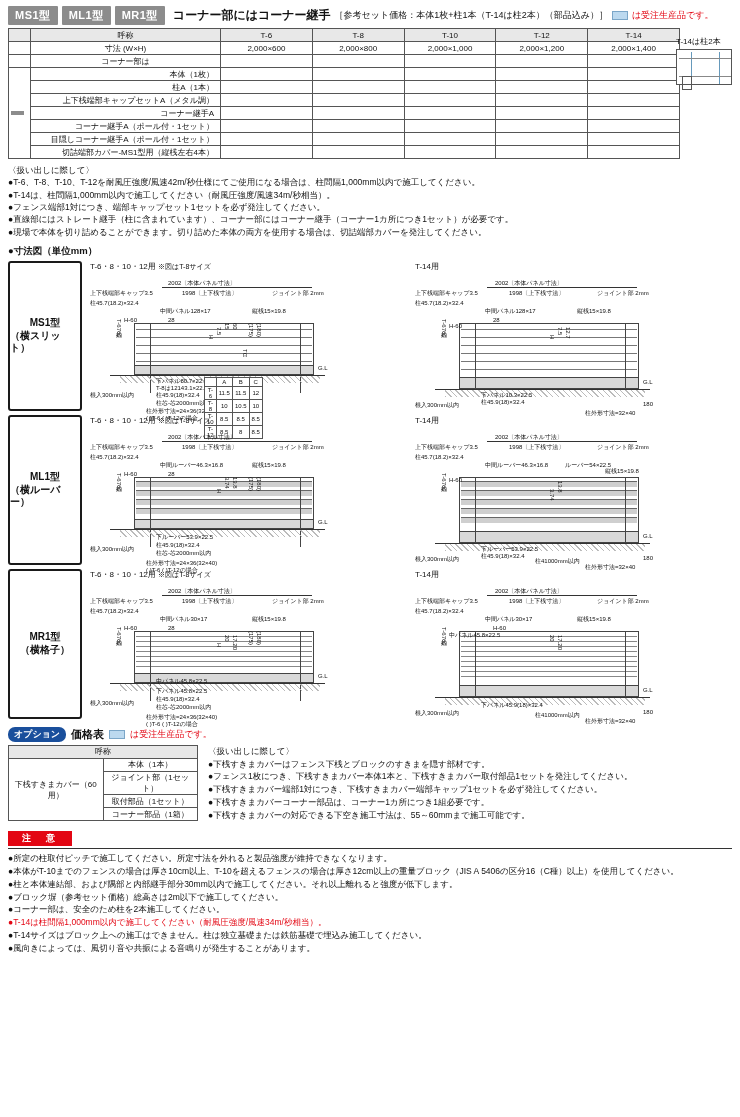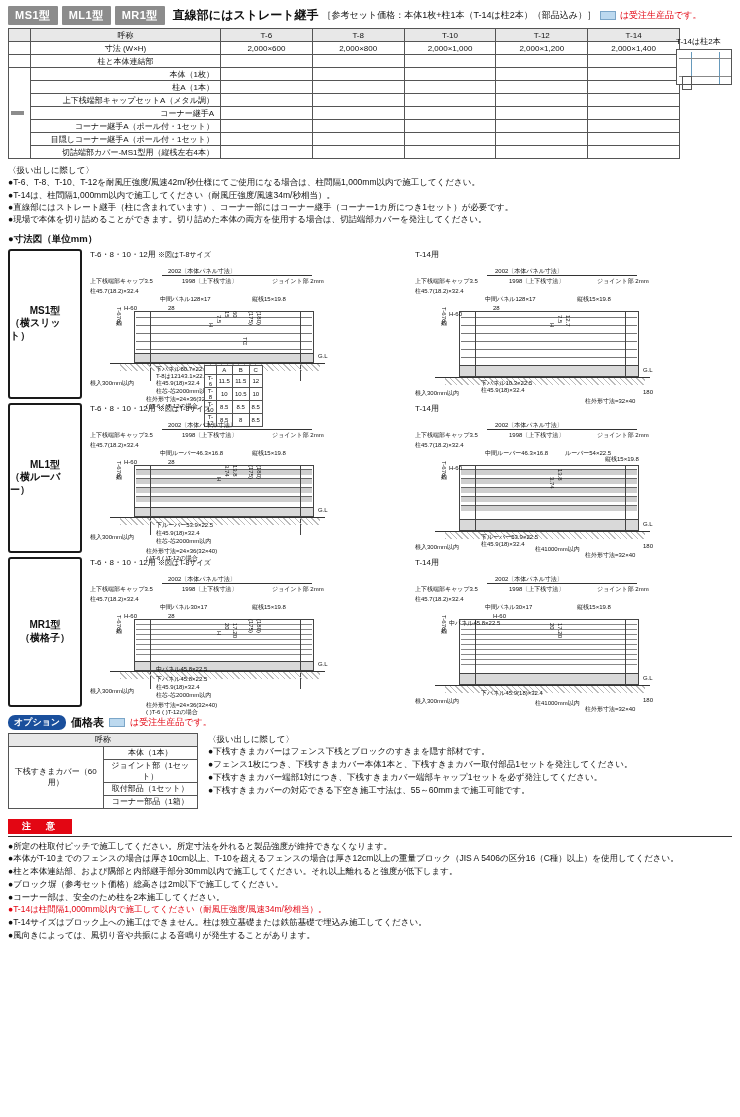--- a/index.html
+++ b/index.html
@@ -100,21 +100,21 @@
 </style>
 </head>
 <body>
 
 <div class="page">
 
   <div class="hdr">
     <span class="tag">MS1型</span>
     <span class="tag">ML1型</span>
     <span class="tag">MR1型</span>
-    <span class="hdr-title">直線部にはストレート継手</span>
+    <span class="hdr-title">コーナー部にはコーナー継手</span>
     <span class="hdr-note">［参考セット価格：本体1枚+柱1本（T-14は柱2本）（部品込み）］</span>
     <span class="swatch-blue"></span>
     <span class="hdr-red">は受注生産品です。</span>
   </div>
 
   <table class="price">
     <tbody>
         <tr class="hdr-row">
       <th class="col-sel"></th>
       <th class="col-label">呼称</th>
@@ -128,21 +128,21 @@
       <td class="col-sel"></td>
       <td class="rowlabel">寸法 (W×H)</td>
       <td>2,000×600</td>
       <td>2,000×800</td>
       <td>2,000×1,000</td>
       <td>2,000×1,200</td>
       <td>2,000×1,400</td>
     </tr>
     <tr>
       <td class="col-sel"></td>
-      <td class="rowlabel">柱と本体連結部</td>
+      <td class="rowlabel">コーナー部は</td>
       <td></td>
           <td></td>
           <td></td>
           <td></td>
           <td></td>
     </tr>
     <tr>
       <td class="col-sel" rowspan="7">
             <div class="sel-cell">選択</div>
           </td>
@@ -212,20 +212,21 @@
       <div class="ln" style="left:2px;top:8px;width:52px;height:1px;background:#888;"></div>
       <div class="ln" style="left:2px;top:26px;width:52px;height:1px;background:#888;"></div>
     </div>
     <div class="t14post"></div>
   </div>
 
   <div class="notes">
     <div>〈扱い出しに際して〉</div>
     <div>●T-6、T-8、T-10、T-12を耐風圧強度/風速42m/秒仕様にてご使用になる場合は、柱間隔1,000mm以内で施工してください。</div>
     <div>●T-14は、柱間隔1,000mm以内で施工してください（耐風圧強度/風速34m/秒相当）。</div>
+    <div>●フェンス端部1対につき、端部キャップセット1セットを必ず発注してください。</div>
     <div>●直線部にはストレート継手（柱に含まれています）、コーナー部にはコーナー継手（コーナー1カ所につき1セット）が必要です。</div>
     <div>●現場で本体を切り詰めることができます。切り詰めた本体の両方を使用する場合は、切詰端部カバーを発注してください。</div>
   </div>
 
   <div class="secttl">●寸法図（単位mm）</div>
 
   <div class="typerow">
     <div class="typebadge">
       <span>MS1型</span>
       <span>（横スリット）</span>
@@ -563,20 +564,21 @@
             <td>コーナー部品（1箱）</td>
           </tr>
     </tbody>
       </table>
 
     <div class="opt-notes">
       <div>〈扱い出しに際して〉</div>
       <div>●下桟すきまカバーはフェンス下桟とブロックのすきまを隠す部材です。</div>
       <div>●フェンス1枚につき、下桟すきまカバー本体1本と、下桟すきまカバー取付部品1セットを発注してください。</div>
       <div>●下桟すきまカバー端部1対につき、下桟すきまカバー端部キャップ1セットを必ず発注してください。</div>
+      <div>●下桟すきまカバーコーナー部品は、コーナー1カ所につき1組必要です。</div>
       <div>●下桟すきまカバーの対応できる下空き施工寸法は、55～60mmまで施工可能です。</div>
     </div>
   </div>
 
   <div style="margin-top:10px">
     <span class="caution-tag">注　意</span>
     <div class="caution-rule"></div>
     <div class="caution">
       <div>●所定の柱取付ピッチで施工してください。所定寸法を外れると製品強度が維持できなくなります。</div>
       <div>●本体がT-10までのフェンスの場合は厚さ10cm以上、T-10を超えるフェンスの場合は厚さ12cm以上の重量ブロック（JIS A 5406の区分16（C種）以上）を使用してください。</div>

